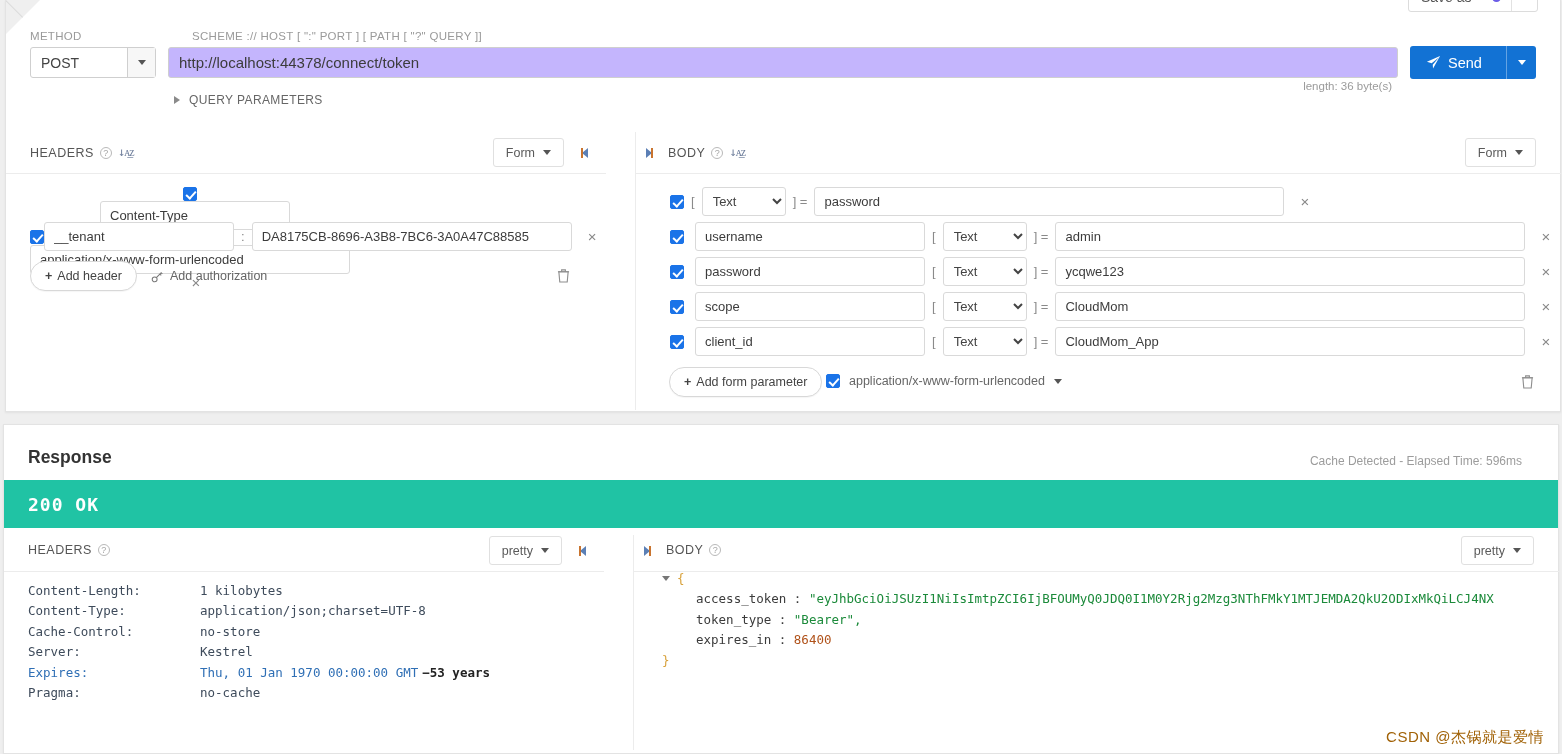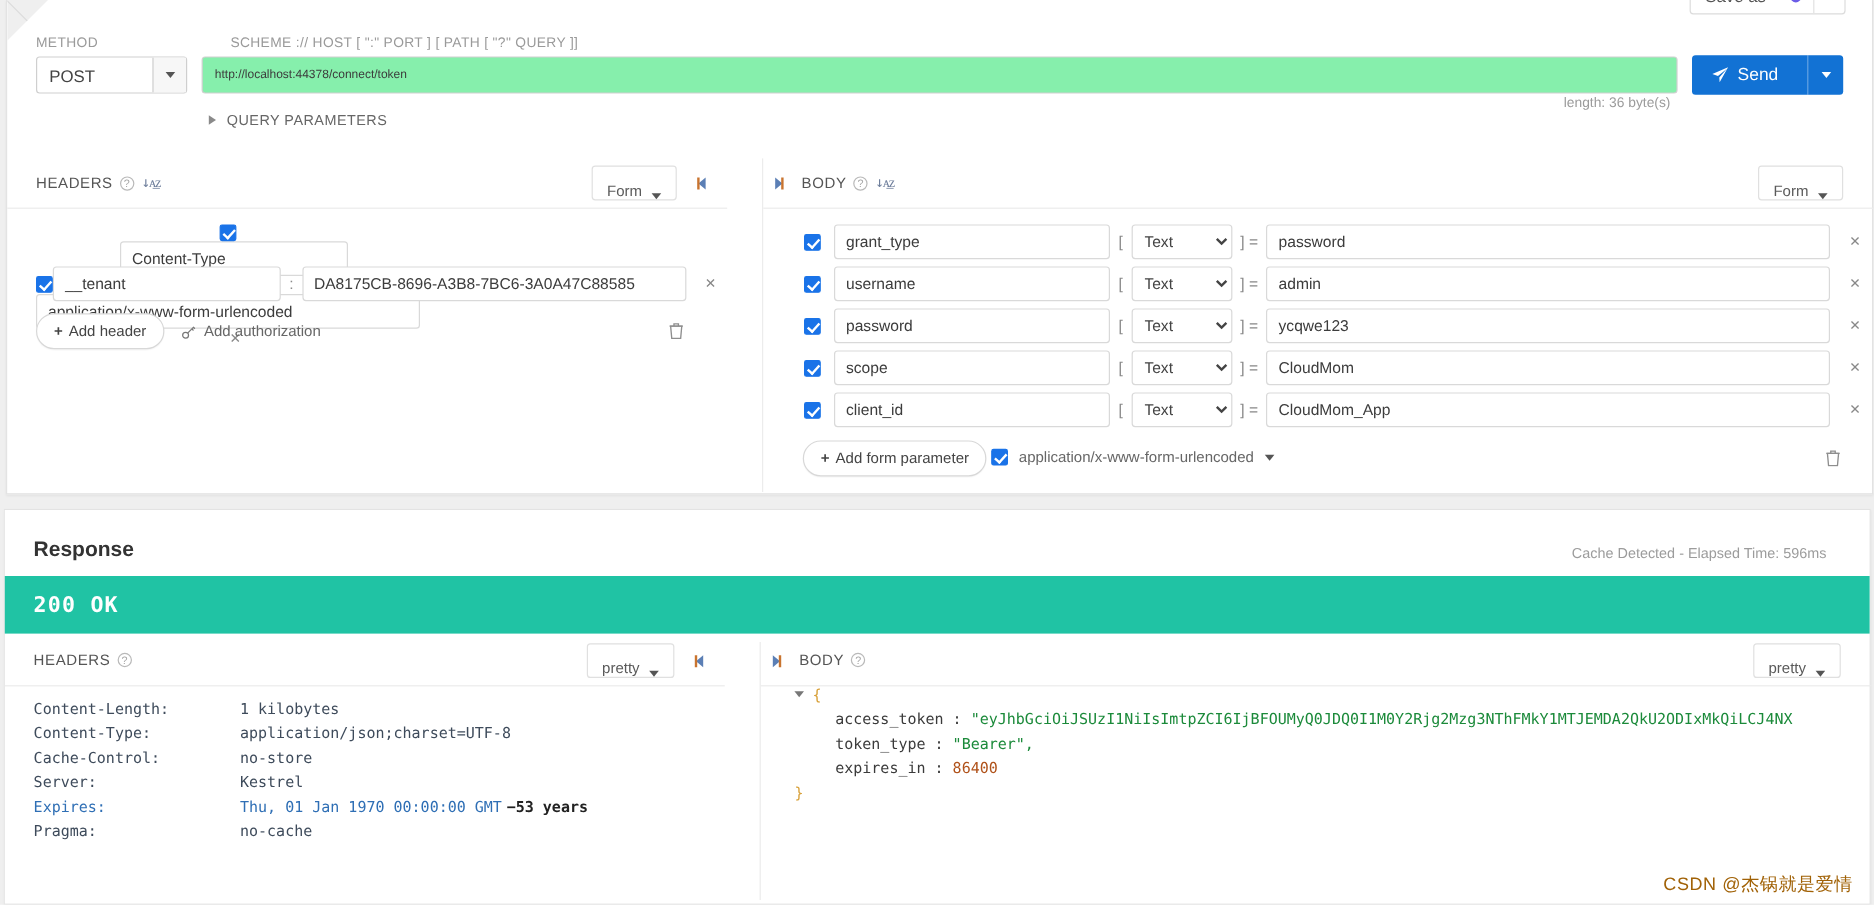--- a/index.html
+++ b/index.html
@@ -44,22 +44,22 @@
   }
   #method-select .val{ flex:1; padding-left:10px; font-size:14px; color:#444; }
   #method-select .arrowbox{
     width:28px; height:100%; border-left:1px solid #cfcfcf;
     background:#f7f7f7; display:flex; align-items:center; justify-content:center;
   }
   .caret-dn{ width:0;height:0;border-left:4px solid transparent;border-right:4px solid transparent;border-top:5px solid #555; }
 
   #url-input{
     position:absolute; left:162px; top:47px; width:1230px; height:31px;
-    border:1px solid #cfcfcf; border-radius:3px; background:#86efac;
-    padding:0 10px; font-size:10px; color:#3c3c3c;
+    border:1px solid #cfcfcf; border-radius:3px; background:#c4b5fd;
+    padding:0 10px; font-size:15px; color:#3c3c3c;
     font-family:"Liberation Sans", sans-serif;
   }
   #length-note{ position:absolute; right:168px; top:80px; font-size:11.5px; color:#9b9b9b; }
 
   #send-btn{
     position:absolute; left:1404px; top:46px; width:126px; height:33px;
     background:#1272d4; border-radius:3px; display:flex; align-items:center;
     color:#fff; cursor:pointer;
   }
   #send-btn .lbl{ flex:1; display:flex; align-items:center; gap:7px; padding-left:16px; font-size:14.5px; }
@@ -88,21 +88,21 @@
   #req-divider{ position:absolute; left:629px; top:132px; width:1px; height:278px; background:#ececec; }
 
   .panel-head{ position:relative; height:44px; border-bottom:1px solid #ececec; }
   .panel-title{ position:absolute; left:24px; top:15px; font-size:12.5px; color:#555;
     letter-spacing:.5px; display:flex; align-items:center; gap:6px; }
   .qmark{ display:inline-block; width:12px;height:12px;border:1px solid #b9b9b9;border-radius:50%;
     font-size:9px; line-height:11px; text-align:center; color:#a5a5a5; }
   .sort-ic{ font-size:12px; color:#6f7f9c; letter-spacing:-1px; }
   .mode-btn{
     position:absolute; top:8px; height:29px; padding:0 12px; border:1px solid #e0e0e0;
-    border-radius:3px; background:#fff; display:flex; align-items:flex-end; gap:8px;
+    border-radius:3px; background:#fff; display:flex; align-items:center; gap:8px;
     font-size:12.5px; color:#5a5a5a; cursor:pointer;
   }
 
   .collapse-arrow{ position:absolute; cursor:pointer; }
 
   .kv-row{ position:absolute; left:24px; display:flex; align-items:center; gap:0; }
   .cbx{
     width:14px;height:14px;border-radius:2px;background:#1a73e8;border:1px solid #1a73e8;
     position:relative; flex:none; cursor:pointer;
   }
@@ -282,21 +282,20 @@
         <span class="sort-ic mono">↓ᴀ̲ᴢ</span>
       </div>
       <div class="mode-btn" style="right:26px;">
         <span>Form</span>
         <span class="caret-dn"></span>
       </div>
     </div>
 
     <div class="kv-row" style="left:34px; top:57px;">
       <span class="cbx"></span>
-      <input class="tin" style="width: 230px; margin-left: 11px;" value="grant_type">
       <span class="sep">[</span>
       <select class="typesel"><option>Text</option></select>
       <span class="sep">] =</span>
       <input class="tin" style="width: 470px;" value="password">
       <span class="xbtn" style="margin-left:12px;">×</span>
     </div>
 
     <div class="kv-row" style="left:34px; top:92px;">
       <span class="cbx"></span>
       <input class="tin" style="width: 230px; margin-left: 11px;" value="username">

